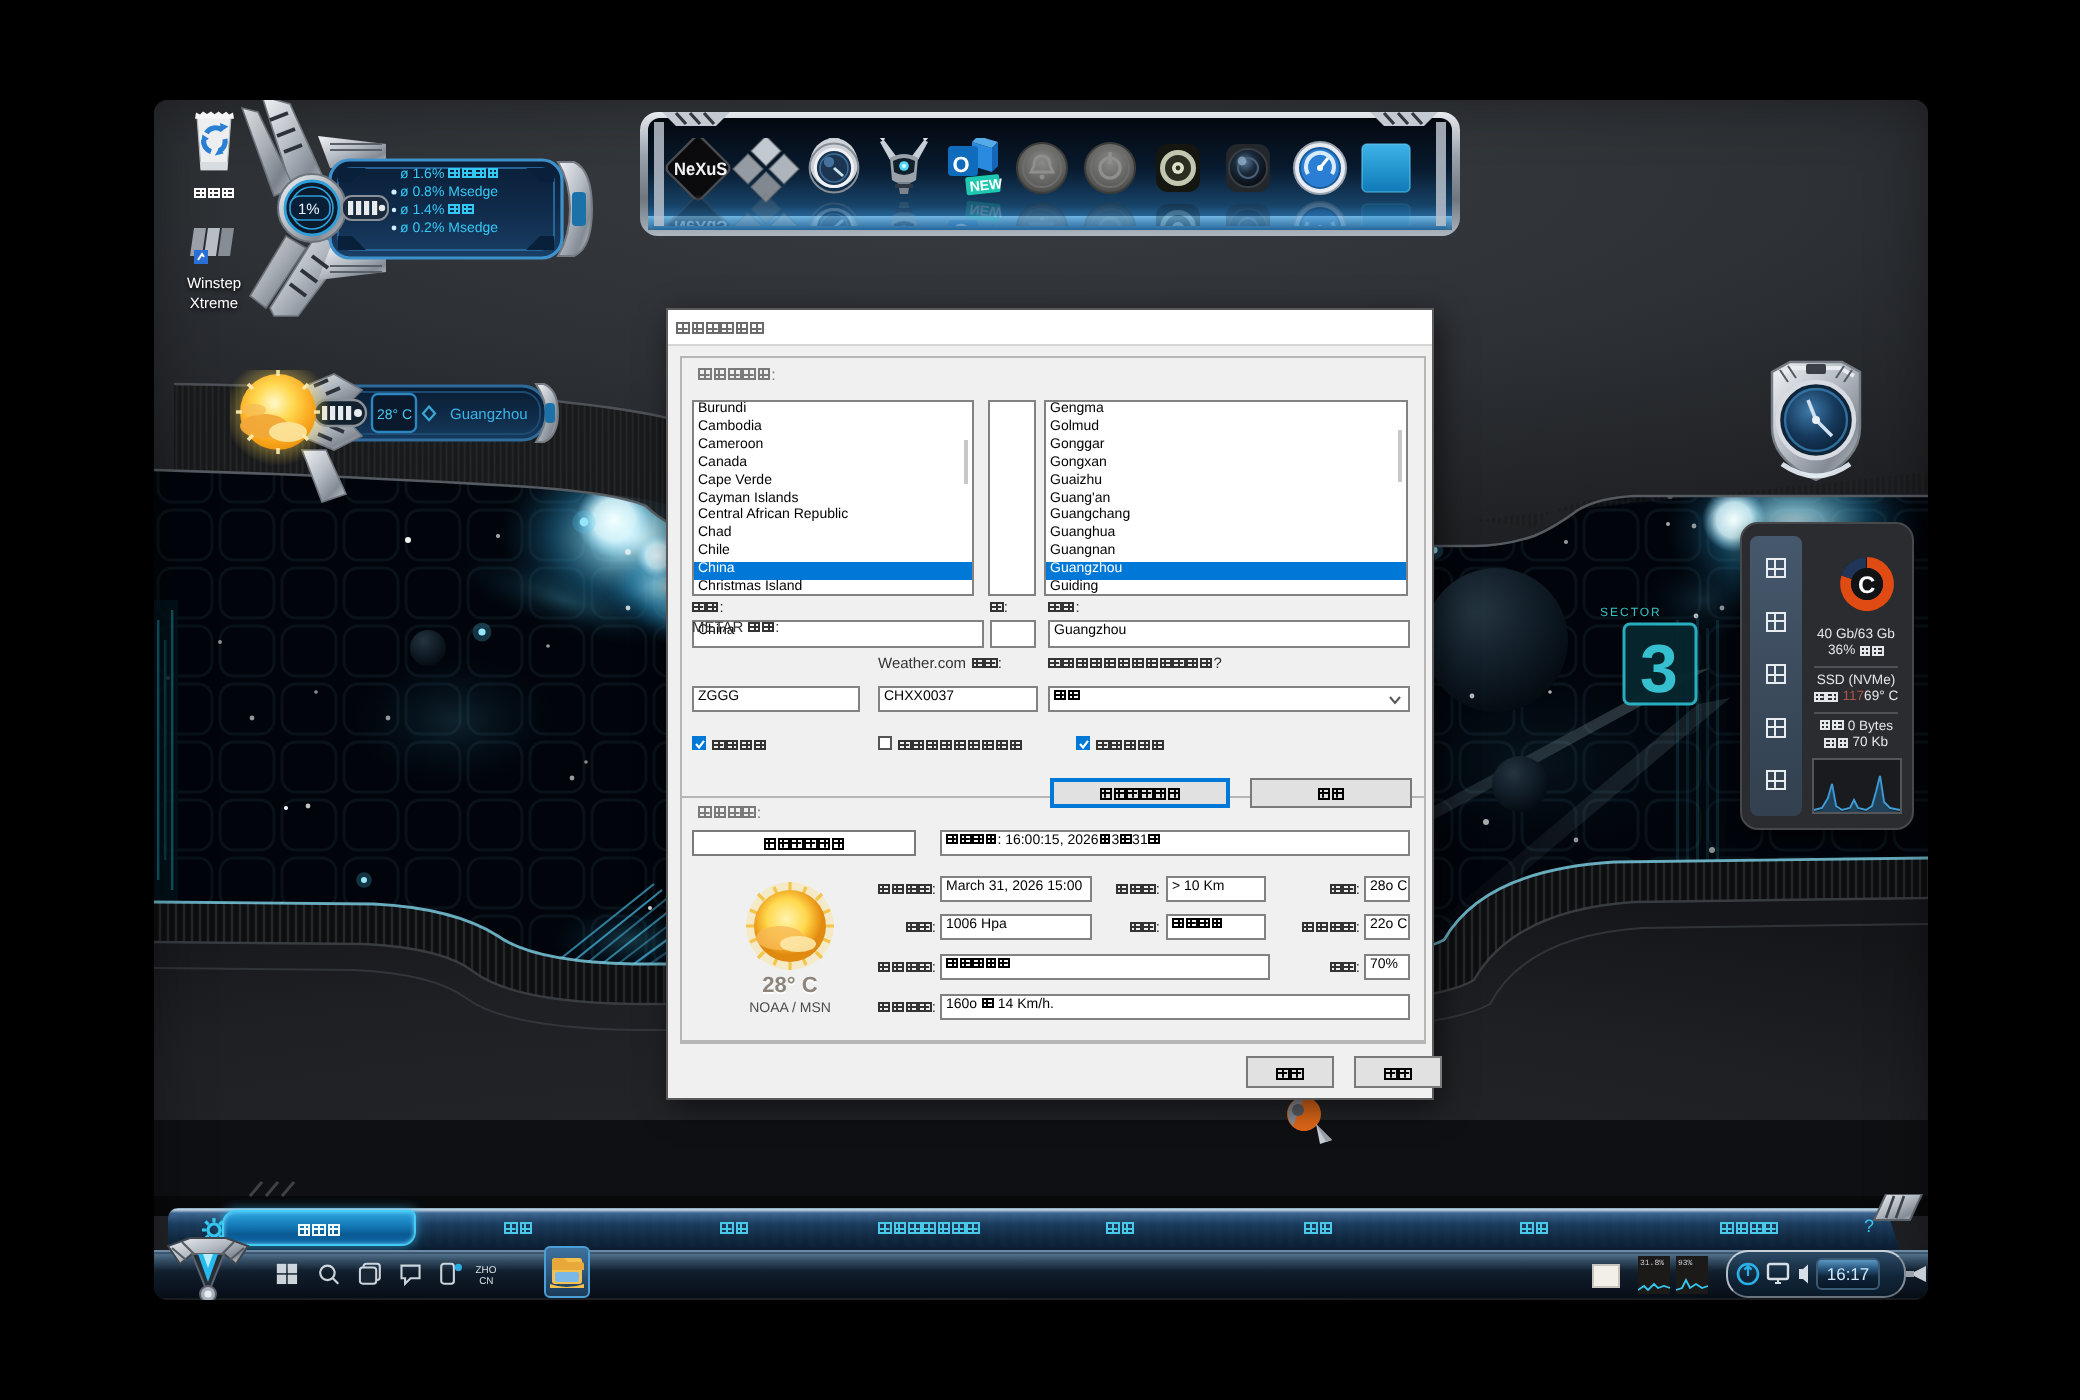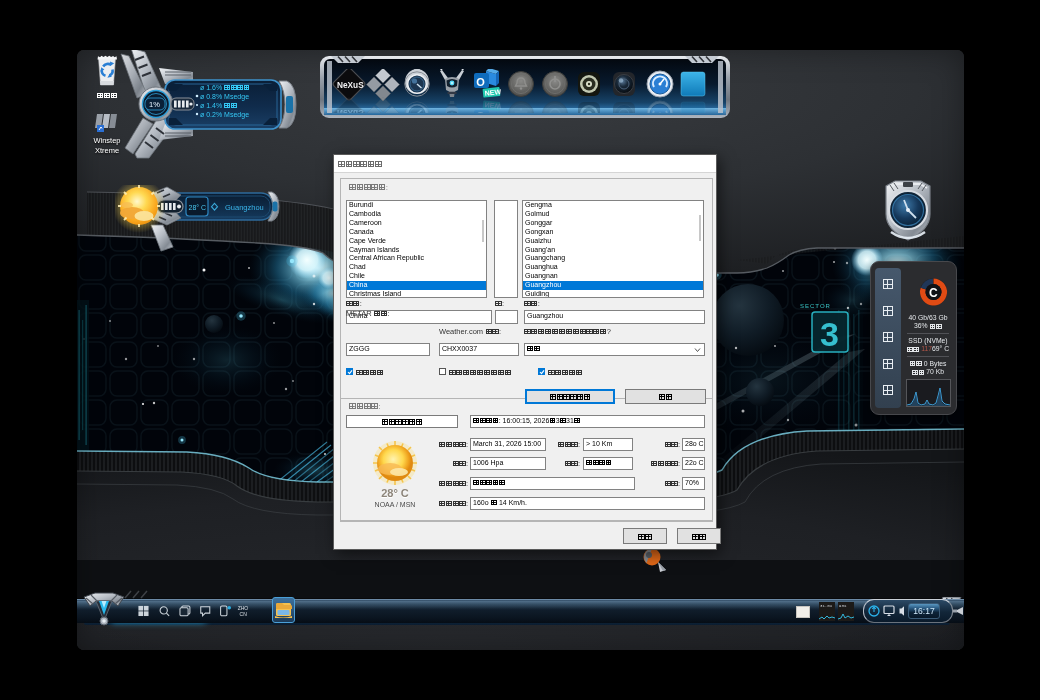--- a/index.html
+++ b/index.html
@@ -626,21 +626,21 @@
     <div class="ab tlab" style="left:568px"><b class="z"></b><b class="z"></b></div>
     <div class="ab tlab" style="left:676px"><b class="z"></b><b class="z"></b></div>
     <div class="ab tlab" style="left:776px"><b class="z"></b><b class="z"></b><b class="z"></b><b class="z"></b></div>
     <div class="ab" style="left:848px;top:4px;color:#35c8f0;font-size:9px">?</div>
   </div>
   <svg class="ab" style="left:858px;top:547px" width="30" height="14" viewBox="0 0 30 14">
       <polygon points="8,0 26,0 20,13 2,13" fill="url(#met)" stroke="#5a6068" stroke-width="1"></polygon>
       <path d="M12,1 l-4,11 M17,1 l-4,11" stroke="#3c4248" stroke-width="1.3"></path>
     </svg>
 
-  <div class="ab" id="taskbar" style="left:0;top:549px;width:887px;height:25px">
+  <div class="ab" id="taskbar" style="left:0;top:575px;width:887px;height:25px">
     <div class="ab" style="left:0;top:0;width:887px;height:24px;background:linear-gradient(180deg,#3e5a74 0,#22394e 18%,#101d2b 45%,#0a141f 80%,#060d15 100%);border-top:1px solid #6c8aa6"></div>
     <div class="ab" style="left:0;top:2px;width:887px;height:8px;background:linear-gradient(180deg,rgba(160,200,230,.25),rgba(160,200,230,0))"></div>
 
     <svg class="ab" style="left:6px;top:-8px" width="42" height="38" viewBox="0 0 42 38">
       <path d="M1,6 L12,2 30,2 41,6 35,15 29,10 13,10 7,15 Z" fill="url(#met)" stroke="#3e444c" stroke-width="1"></path>
       <path d="M3,7 l7,6 M8,4 l6,6 M39,7 l-7,6 M34,4 l-6,6" stroke="#565c64" stroke-width="1.1"></path>
       <path d="M13,10 L21,30 29,10 Z" fill="#262e3a" stroke="#5a626c" stroke-width="1"></path>
       <path d="M16,10 L21,24 26,10 Z" fill="#27b8ec"></path>
       <path d="M18.5,10 L21,17 23.5,10 Z" fill="#b8ecff"></path>
       <circle cx="21" cy="30" r="4" fill="#aab2bc" stroke="#5a626c"></circle>

